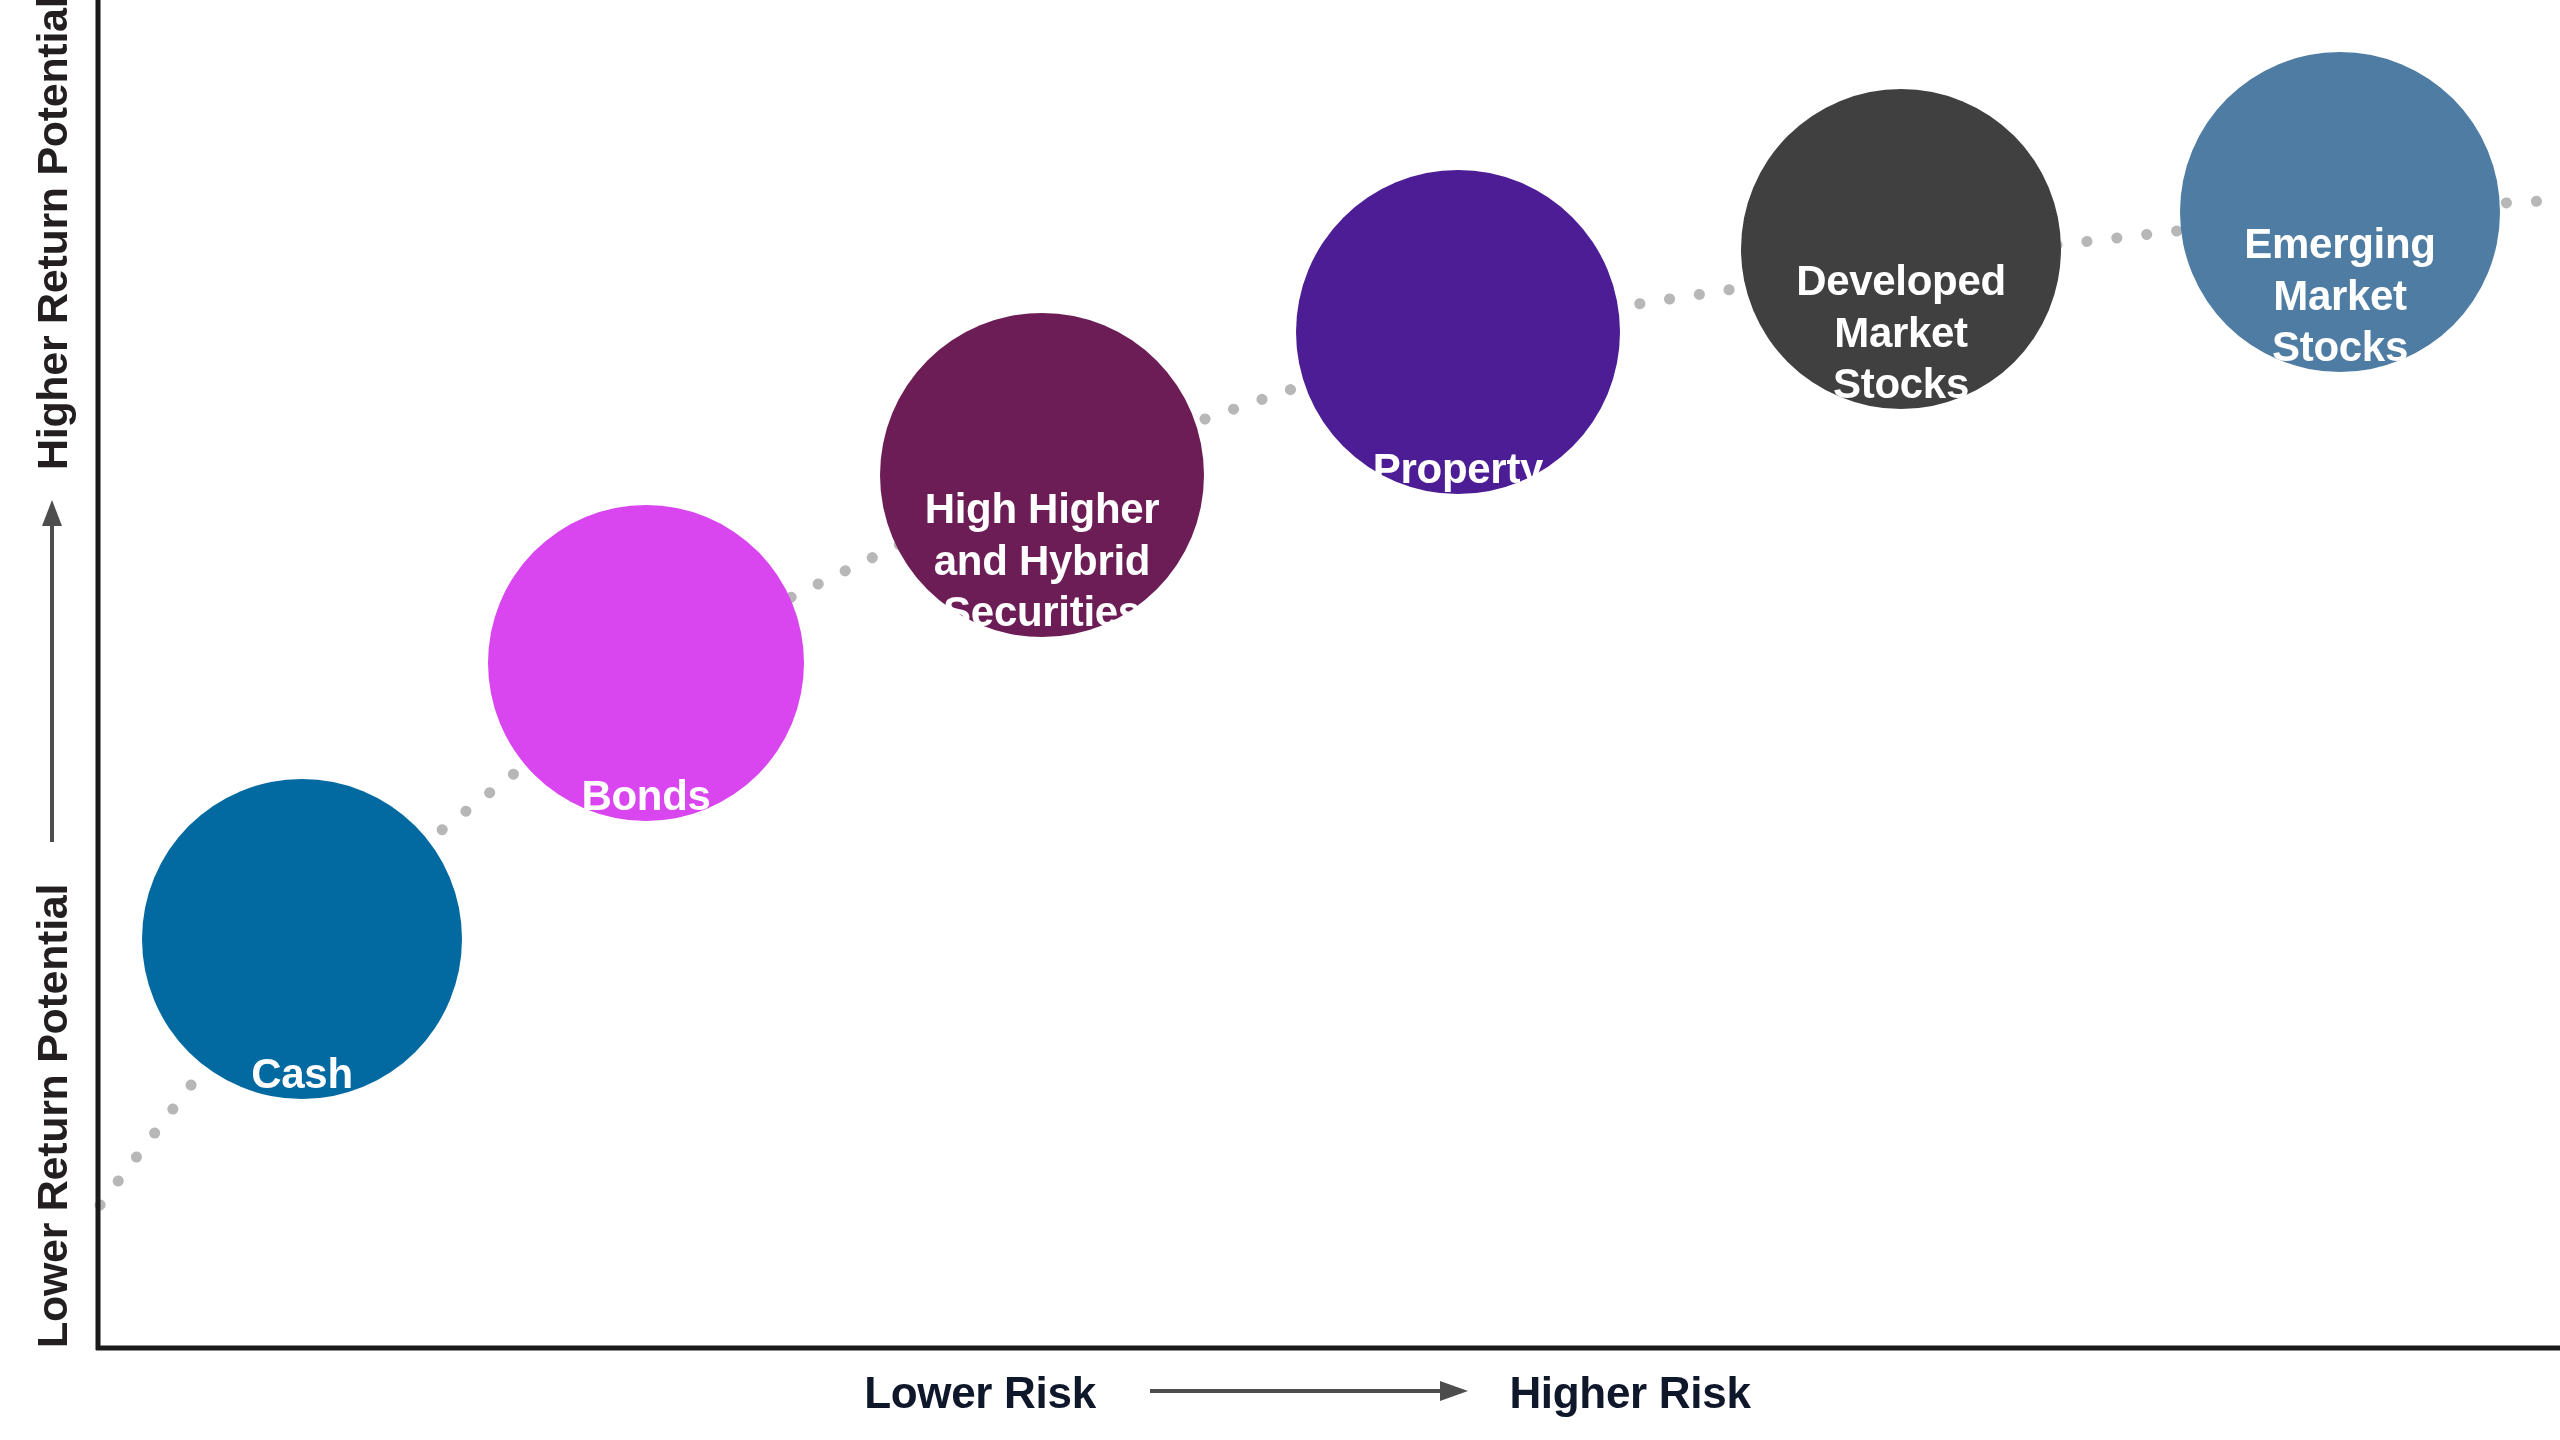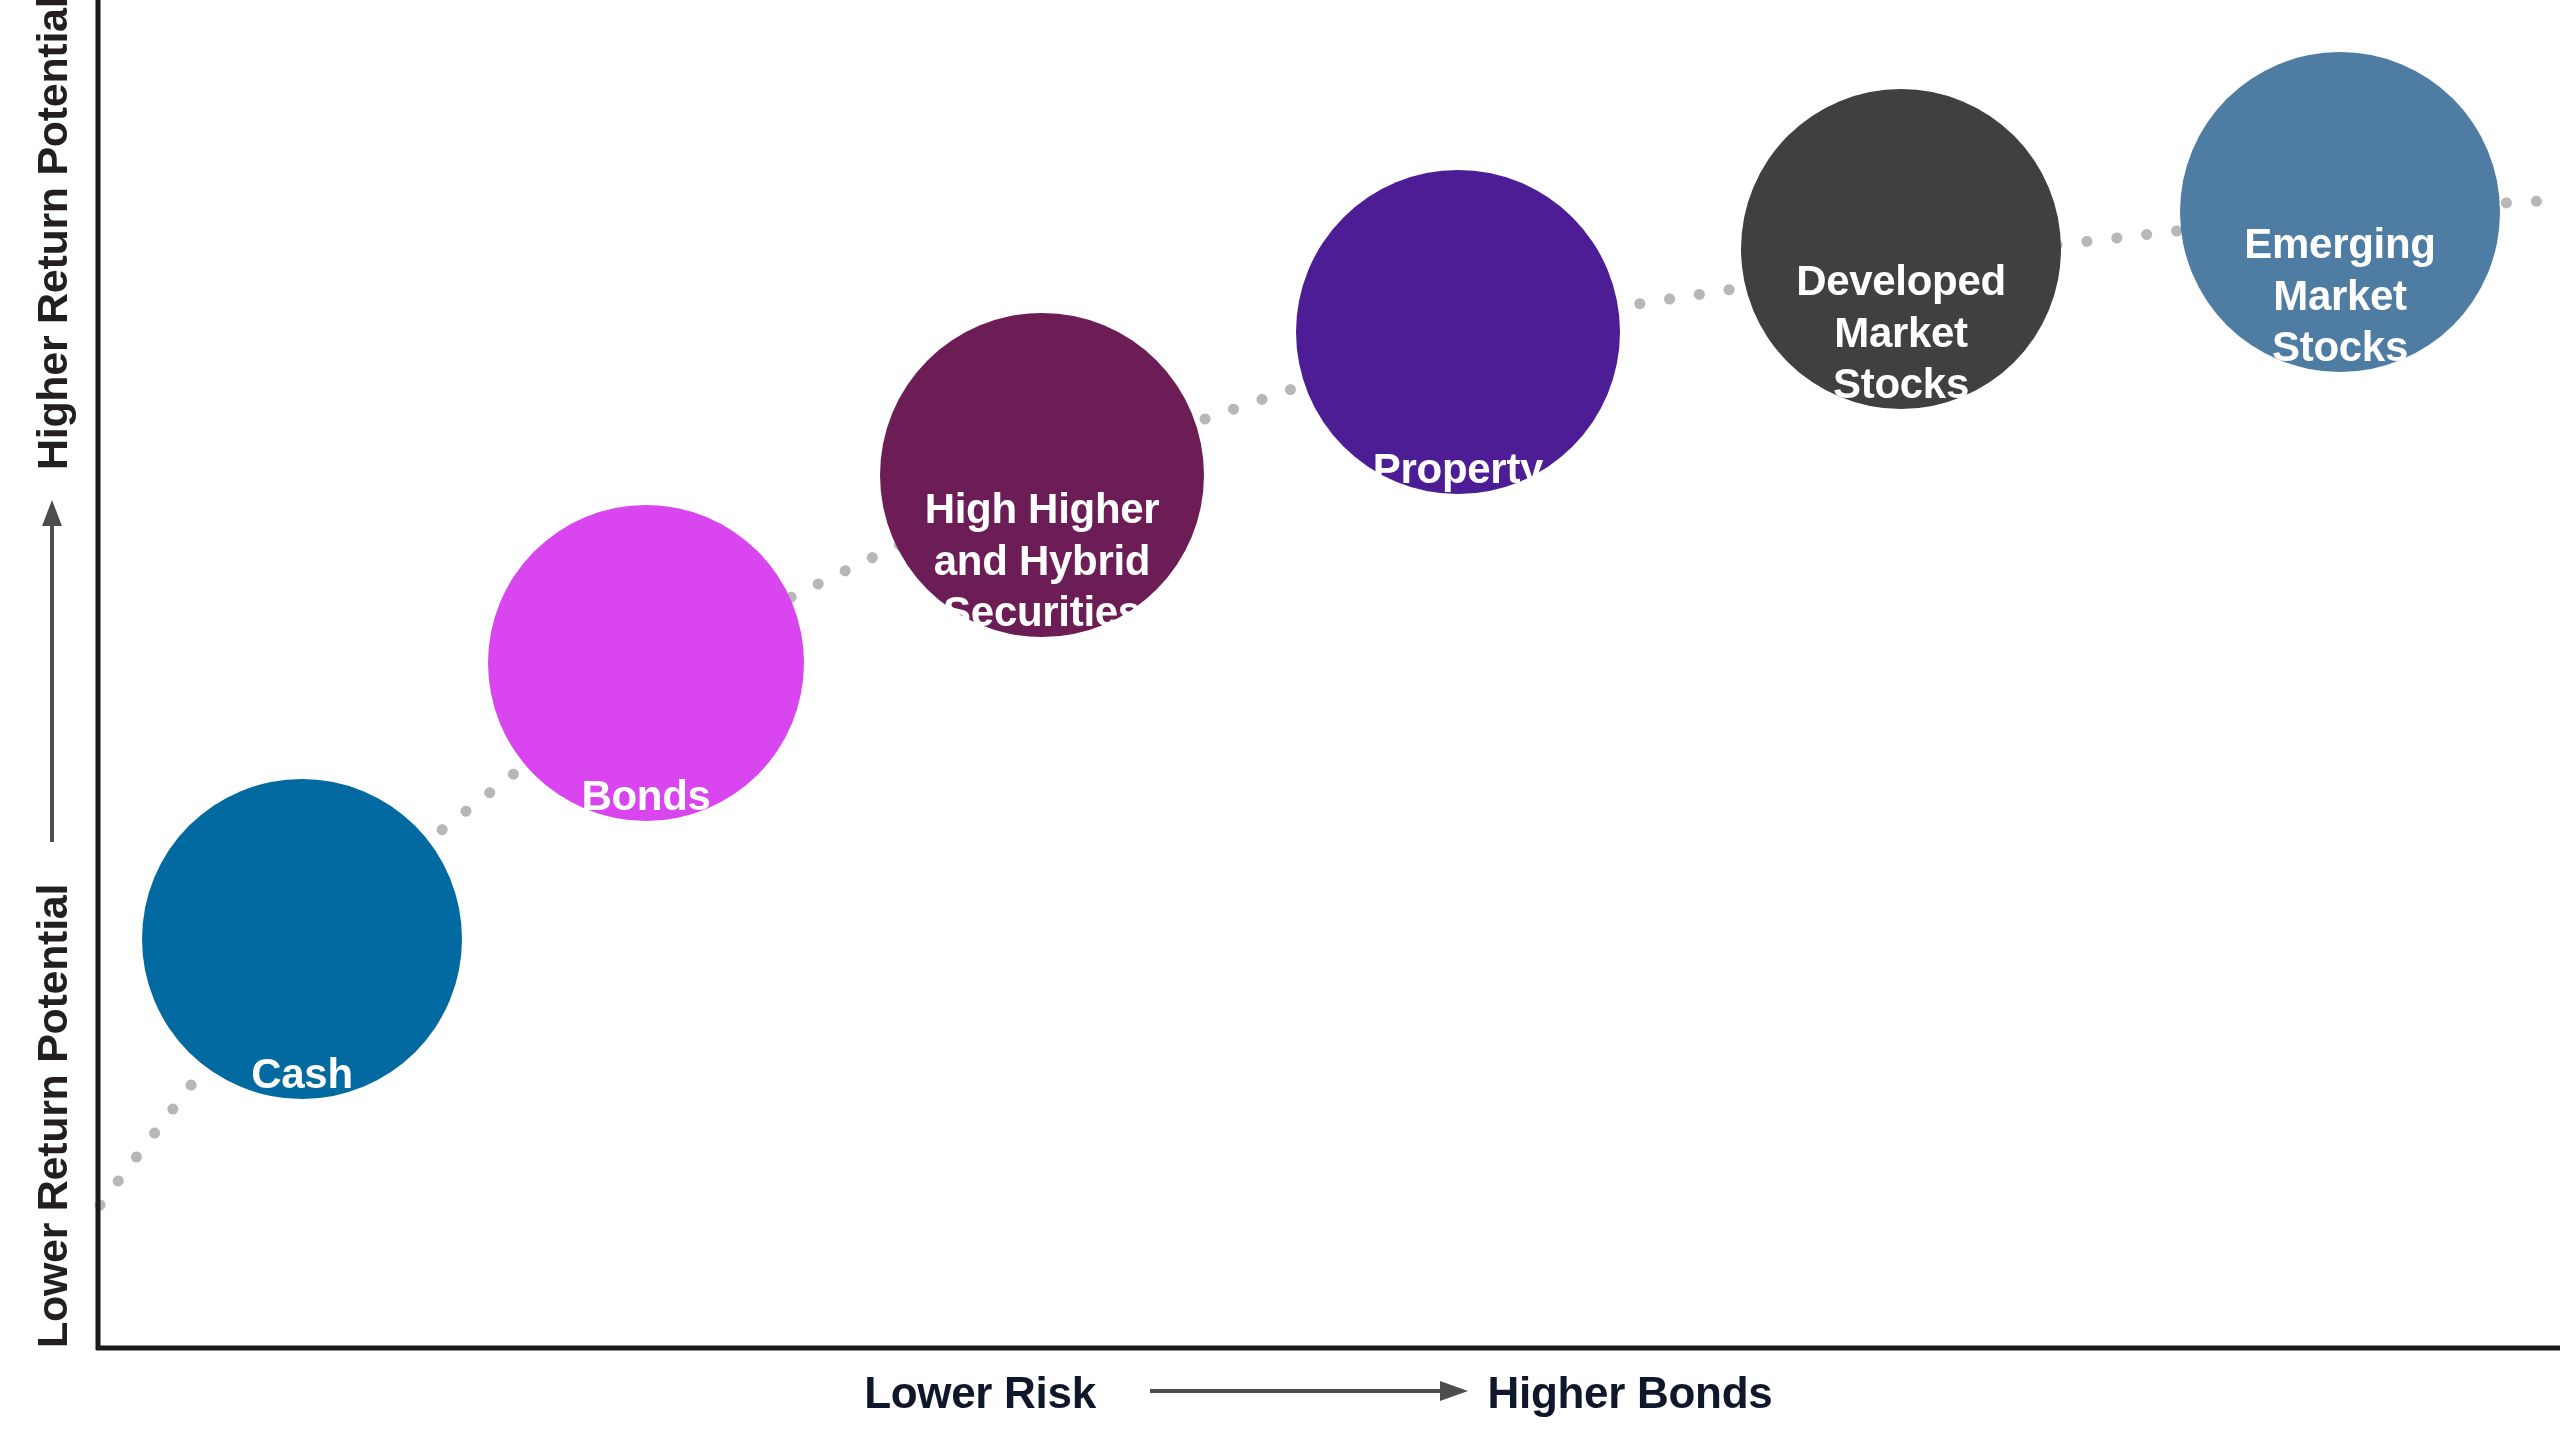--- a/index.html
+++ b/index.html
@@ -80,21 +80,21 @@
       <polygon points="1468,1391 1440,1381 1440,1401" fill="#4d4d4d"></polygon>
     </g>
   </svg>
 
   <div class="ylabel" style="left:28px; top:470px;">Higher Return Potential</div>
 
   <div class="ylabel" style="left:28px; top:1348px;">Lower Return Potential</div>
 
   <div class="xlabel" style="left:980px; top:1368px;">Lower Risk</div>
 
-  <div class="xlabel" style="left:1630px; top:1368px;">Higher Bonds</div>
+  <div class="xlabel" style="left:1630px; top:1368px;">Higher Risk</div>
 
   <div id="bubbles">
       <div class="bubble" style="left: 142px; top: 779px; width: 320px; height: 320px; background: #0369a1;">
         <span class="bubble-label">Cash</span>
       </div>
       <div class="bubble" style="left: 488px; top: 505px; width: 316px; height: 316px; background: #d946ef;">
         <span class="bubble-label">Bonds</span>
       </div>
       <div class="bubble" style="left: 880px; top: 313px; width: 324px; height: 324px; background: rgb(109, 29, 85);">
         <span class="bubble-label">High Higher and Hybrid Securities</span>

